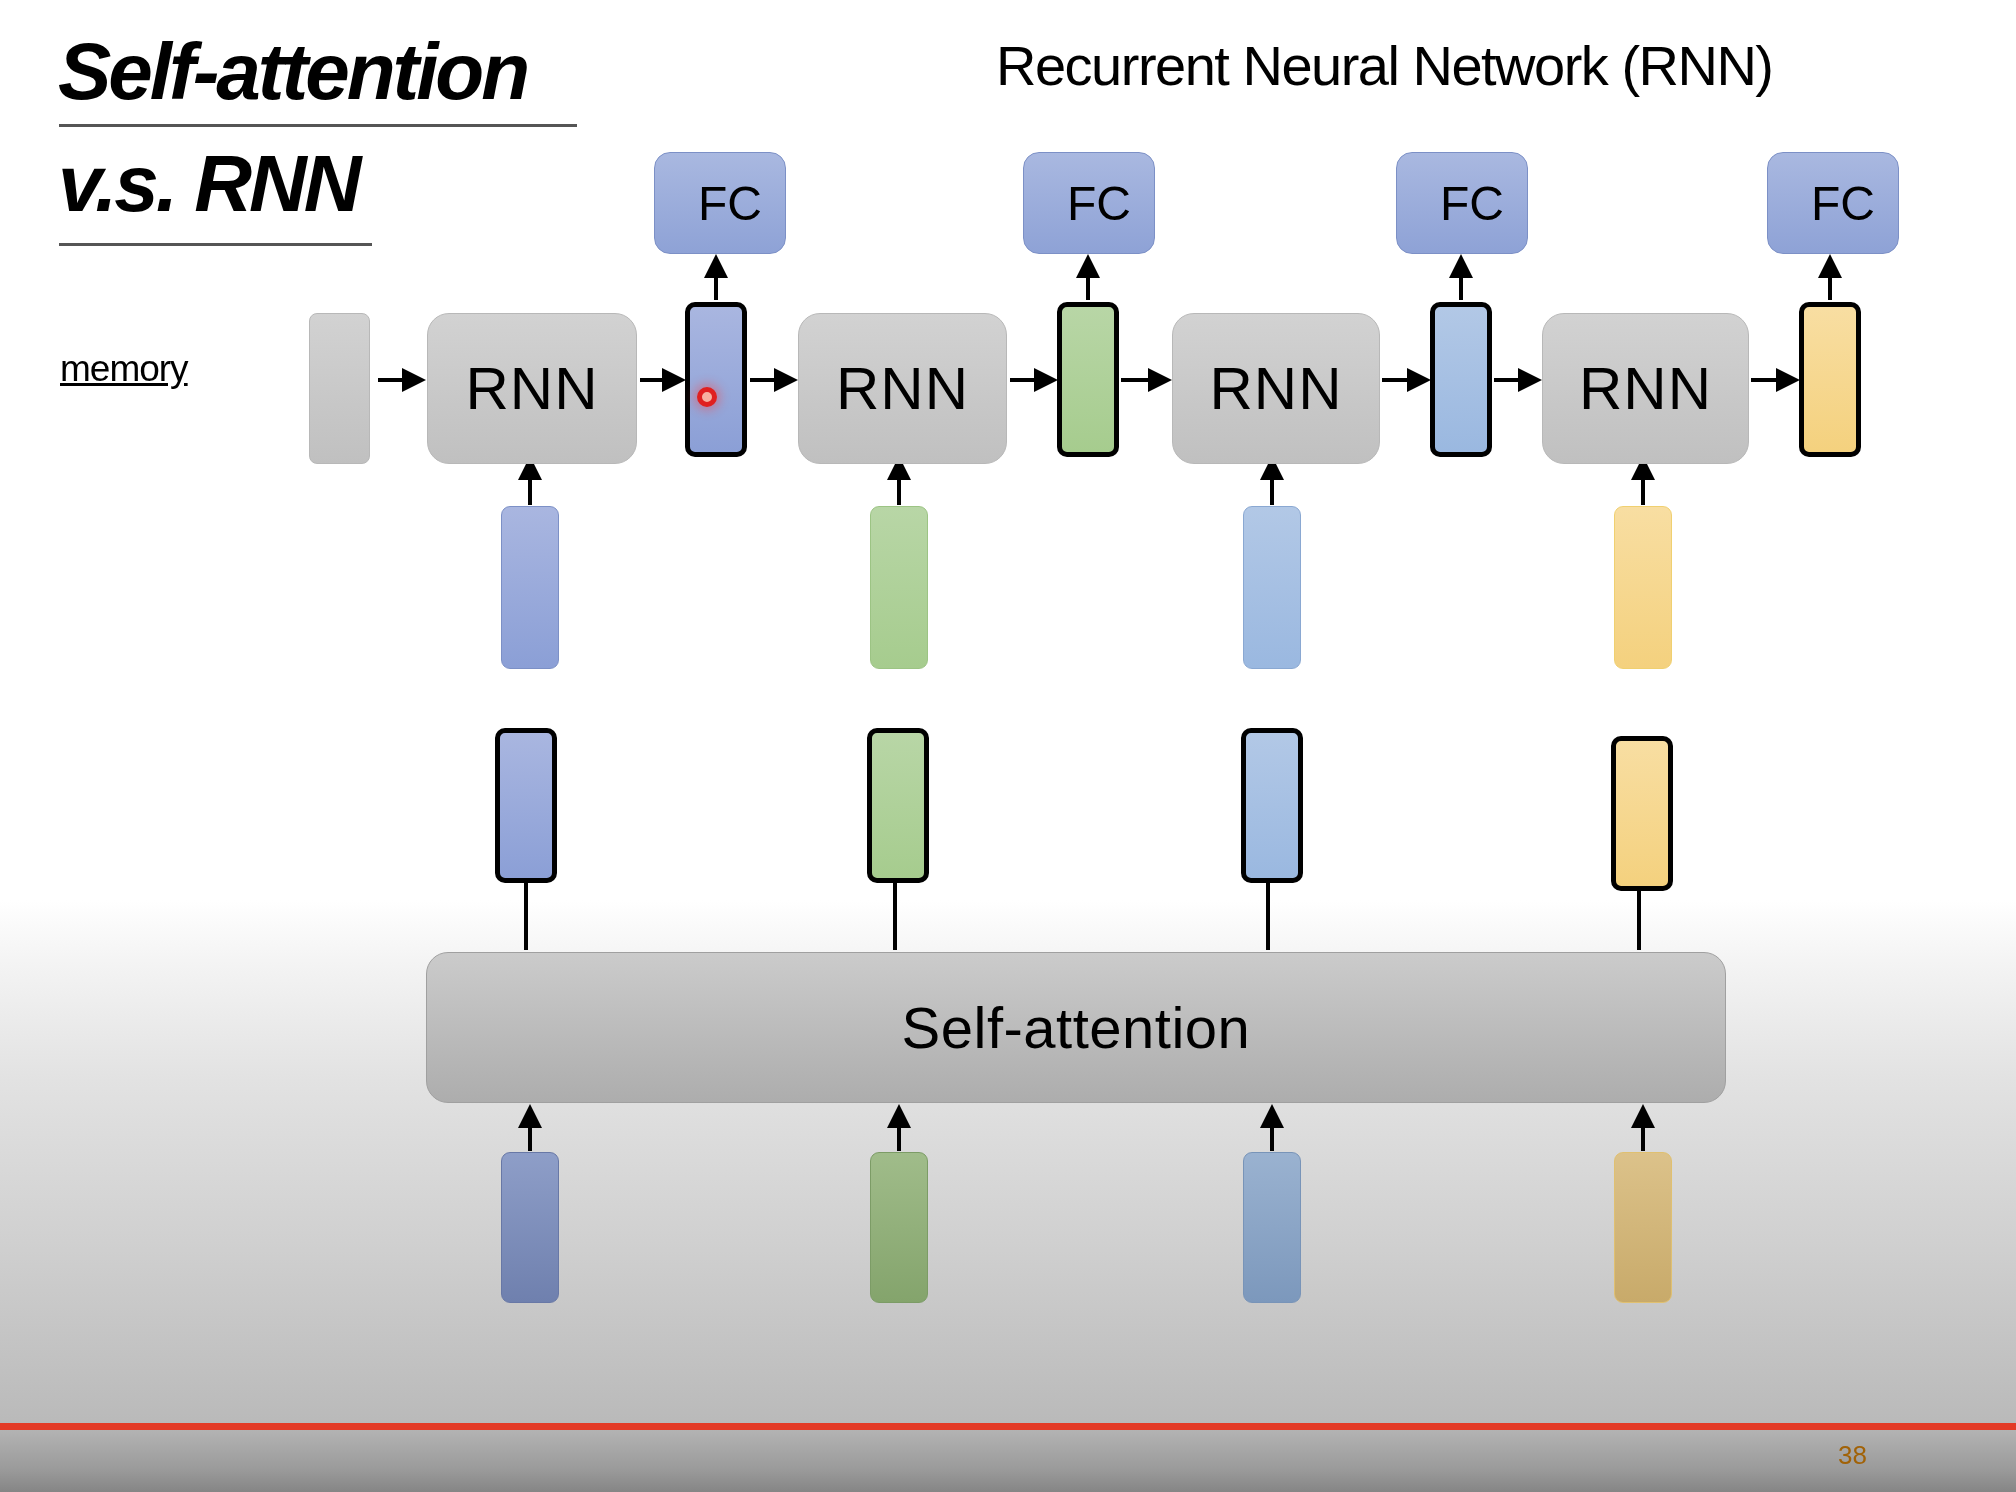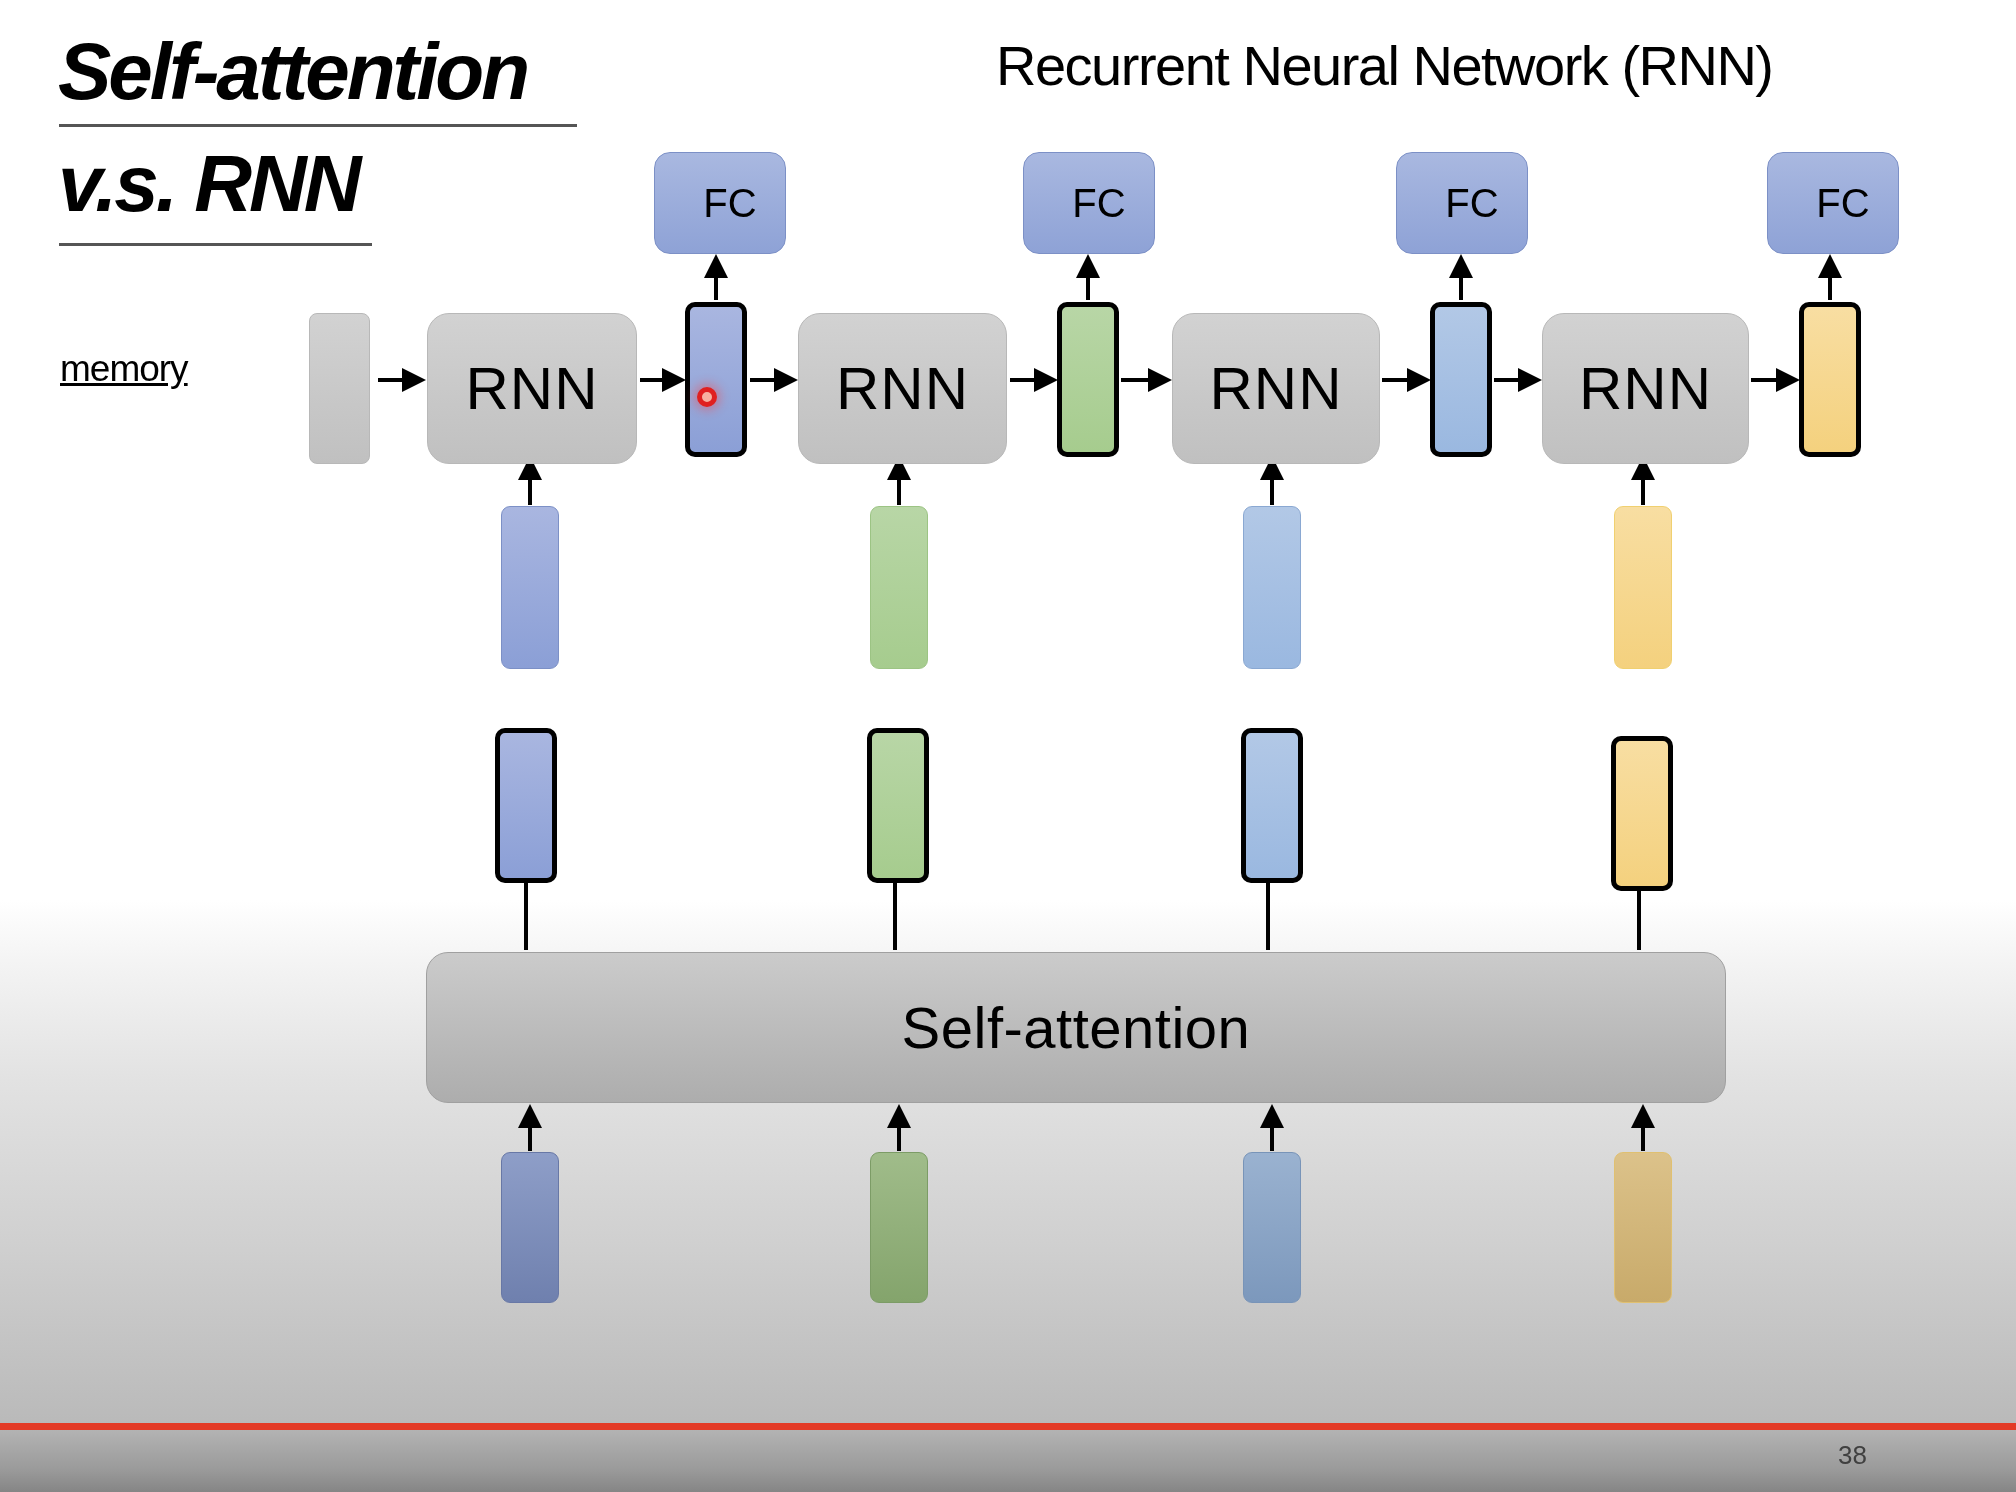--- a/index.html
+++ b/index.html
@@ -28,37 +28,37 @@
     border: 1.5px solid #b8b8b8; box-sizing: border-box;
     display: flex; align-items: center; justify-content: center;
     font-size: 60px; color: #000; letter-spacing: 1px; margin-top: 9px;
   }
   .memory-box { border-radius: 8px; }
   .fc-box {
     position: absolute; width: 132px; height: 102px; top: 152px; border-radius: 16px;
     background: linear-gradient(to bottom, #a9b8e0, #8ea2d6);
     border: 1.5px solid #7c90c6; box-sizing: border-box;
     display: flex; align-items: center; justify-content: center;
-    font-size: 40px; color: #000; padding-left: 20px;
+    font-size: 48px; color: #000; padding-left: 20px;
   }
   .vec {
     position: absolute; width: 58px; box-sizing: border-box; border-radius: 9px;
   }
   .vec.outlined { border: 5px solid #000; border-radius: 10px; width: 62px; }
   .vec.plain { border: 1.5px solid rgba(0,0,0,0.15); }
   .sa-box {
     position: absolute; left: 426px; top: 952px; width: 1300px; height: 151px;
     border-radius: 22px; box-sizing: border-box;
     background: linear-gradient(to bottom, #cbcbcb, #adadad);
     border: 1.5px solid #a0a0a0;
     display: flex; align-items: center; justify-content: center;
     font-size: 58px; color: #000; letter-spacing: 0.5px;
   }
   .red-line { position: absolute; left: 0; top: 1423px; width: 2016px; height: 7px; background: #e33a26; }
-  .page-num { position: absolute; left: 1838px; top: 1440px; font-size: 26px; color: #404040; }
+  .page-num { position: absolute; left: 1838px; top: 1440px; font-size: 26px; color: #a16207; }
   .cursor-dot {
     position: absolute; left: 697px; top: 387px; width: 20px; height: 20px; border-radius: 50%;
     box-sizing: border-box; border: 5px solid #e02020; background: #f7b0a0;
     box-shadow: 0 0 10px 4px rgba(255,60,60,0.35);
   }
   svg.arrows { position: absolute; left: 0; top: 0; }
 </style>
 </head>
 <body>
 

